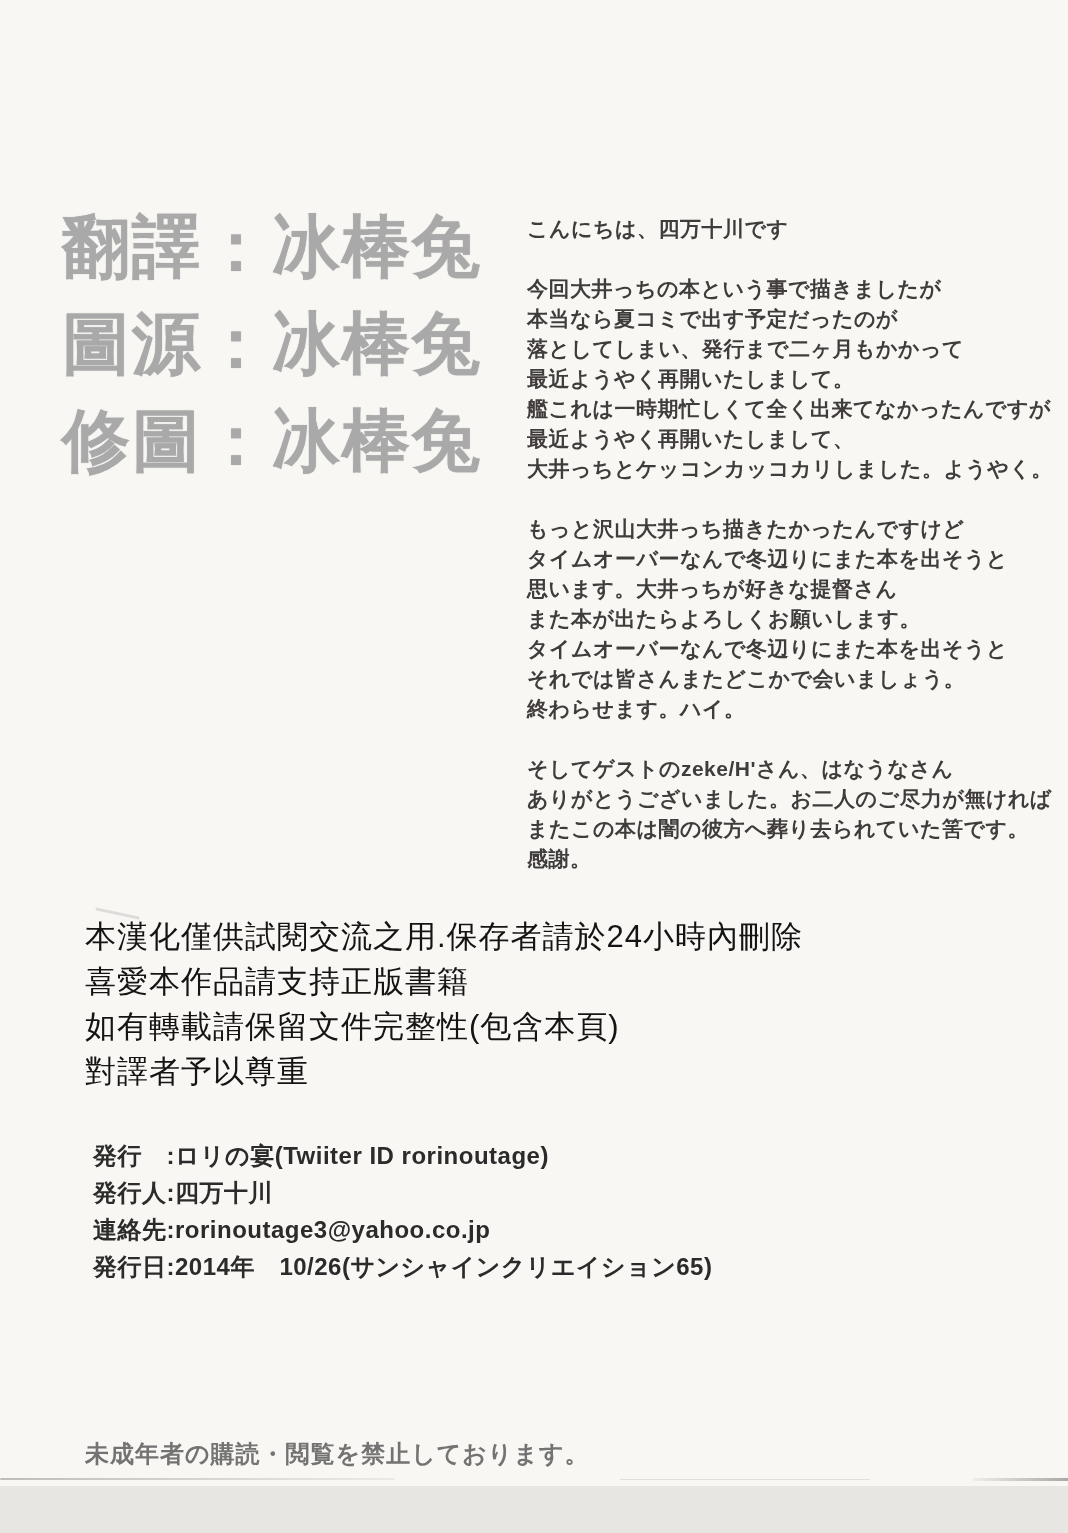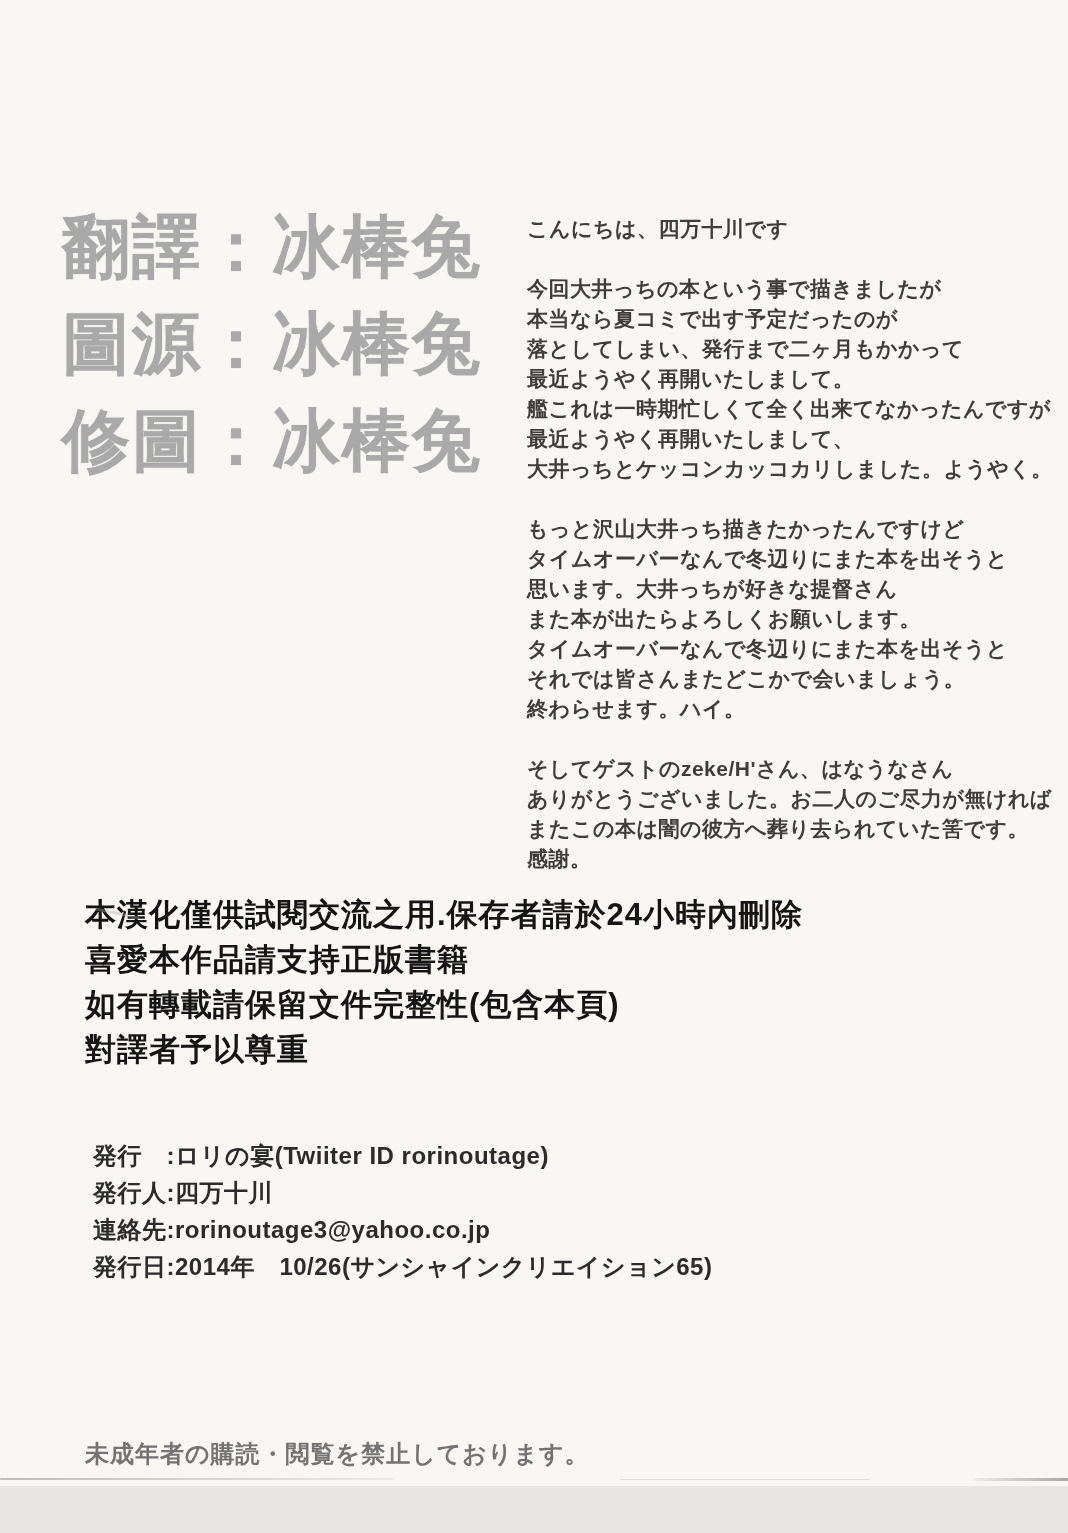--- a/index.html
+++ b/index.html
@@ -47,24 +47,24 @@
     margin: 0 0 30px 0;
   }
   .afterword .line {
     white-space: nowrap;
   }
 
   
   .notice {
     position: absolute;
     left: 85px;
-    top: 892px;
+    top: 914px;
     color: #141414;
     font-size: 31px;
-    font-weight: bold;
+    font-weight: normal;
     line-height: 45px;
     letter-spacing: 1px;
     white-space: nowrap;
   }
 
   
   .colophon {
     position: absolute;
     left: 93px;
     top: 1137px;

